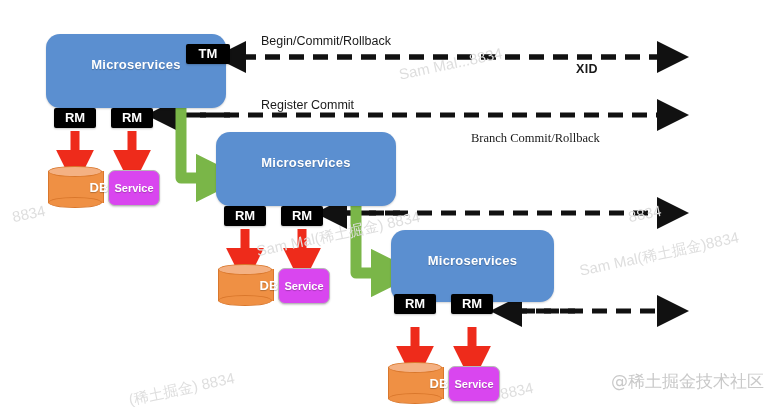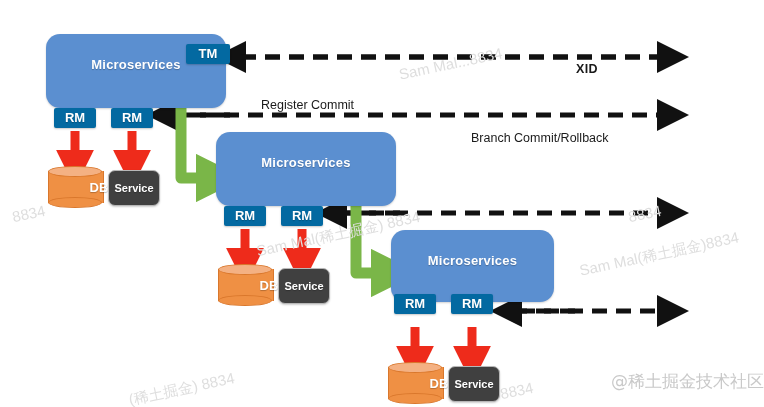--- a/index.html
+++ b/index.html
@@ -38,21 +38,21 @@
   .ms-box .ms-label {
     display: block;
     width: 100%;
     padding-top: 23px;
     font-size: 13px;
     color: #ffffff;
     text-shadow: 0 1px 1px rgba(0,0,0,0.25);
   }
   
   .badge {
-    background: #0369a1;
+    background: #000000;
     color: #ffffff;
     font-weight: bold;
     font-size: 13px;
     text-align: center;
     line-height: 20px;
     height: 20px;
     border-radius: 2px;
     box-shadow: 0 1px 2px rgba(0,0,0,0.22);
     text-shadow: 0 1px 1px rgba(0,0,0,0.22);
   }
@@ -114,21 +114,21 @@
     width: 100%;
     text-align: center;
     color: #ffffff;
     font-weight: bold;
     font-size: 13px;
     text-shadow: 0 1px 1px rgba(0,0,0,0.25);
     padding-left: 24px;
   }
   
   .svc-box {
-    background: #404040;
+    background: #d946ef;
     border: 1px solid #b8b8b8;
     border-radius: 7px;
     color: #ffffff;
     font-weight: bold;
     font-size: 11px;
     text-align: center;
     box-sizing: border-box;
     box-shadow: 0 1px 2px rgba(0,0,0,0.2);
   }
   .svc-box .svc-text {
@@ -307,19 +307,20 @@
     <div class="cyl-body"></div>
     <div class="cyl-bot"></div>
     <div class="cyl-top"></div>
     <div class="cyl-text">DB</div>
   </div>
   <div class="node svc-box" style="left:448px; top:366px; width:52px; height:36px;">
     <span class="svc-text">Service</span>
   </div>
 
 
+  <div class="edge-label" style="left:261px; top:34px;">Begin/Commit/Rollback</div>
   <div class="edge-label bold" style="left:576px; top:62px;">XID</div>
   <div class="edge-label" style="left:261px; top:98px;">Register Commit</div>
-  <div class="edge-label" style="left:471px; top:131px;">Branch Commit/Rollback</div>
+  <div class="edge-label" style="left:471px; top:131px;font-family:Liberation Serif, serif;">Branch Commit/Rollback</div>
 
   <div class="wm-corner" style="left:611px; top:370px;">@稀土掘金技术社区</div>
 
 </div>
 
 </body></html>

